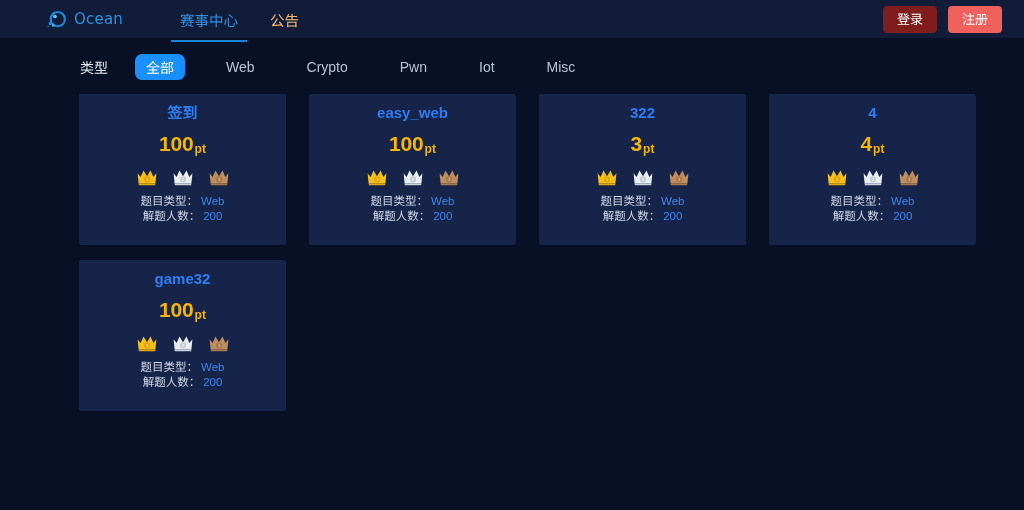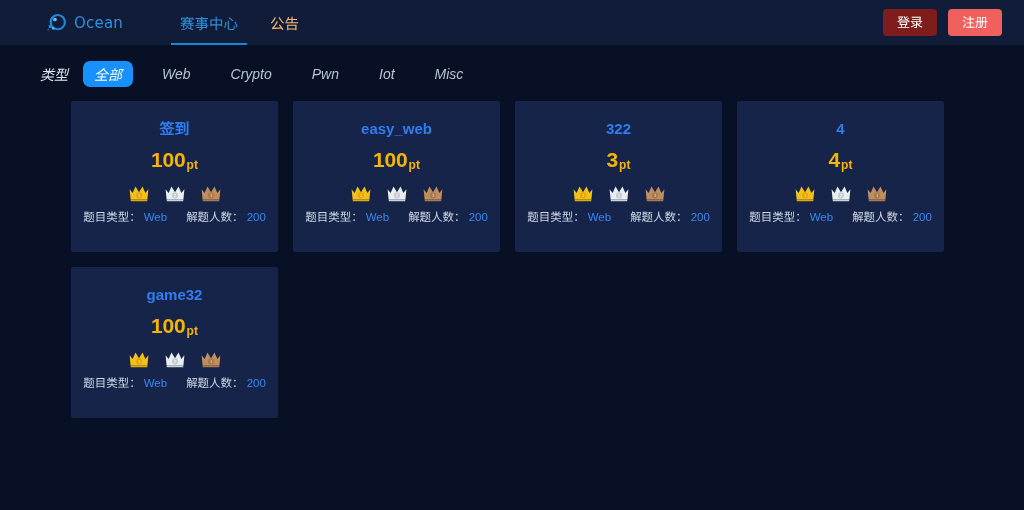--- a/index.html
+++ b/index.html
@@ -14,21 +14,21 @@
   body {
     background: #071024;
     font-family: "Liberation Sans", "DejaVu Sans", sans-serif;
     color: #c9d4e6;
     -webkit-font-smoothing: antialiased;
   }
 
   
   .header {
     position: relative;
-    height: 45px;
+    height: 38px;
     background: #101c38;
     display: flex;
     align-items: center;
     padding: 0 22px 0 0;
   }
 
   .brand {
     display: flex;
     align-items: center;
     gap: 6px;
@@ -101,23 +101,22 @@
     font-family: "Liberation Sans", "DejaVu Sans", sans-serif;
   }
 
   .btn-login  { background: #7f1d1d; }
   .btn-signup { background: #f0605c; }
 
   
   .filter-bar {
     display: flex;
     align-items: center;
-    padding: 16px 0 14px 40px;
-    gap: 4px;
-    font-style: italic;
+    padding: 16px 0 14px 80px;
+    gap: 16px;
   }
 
   .filter-label {
     font-size: 14px;
     color: #e4e9f2;
     margin-right: 11px;
   }
 
   .filter-chip {
     font-size: 14px;
@@ -145,21 +144,22 @@
 
   .card {
     width: 207px;
     height: 151px;
     background: #16244a;
     border-radius: 2px;
     display: flex;
     flex-direction: column;
     align-items: center;
     cursor: pointer;
-    padding-top: 17px;
+    padding-top: 8px;
+    margin-left: 8px;
   }
 
   .card-title {
     font-size: 15px;
     font-weight: bold;
     color: #2f7df0;
     line-height: 22px;
     height: 22px;
     white-space: nowrap;
     overflow: hidden;
@@ -191,22 +191,22 @@
     display: flex;
     gap: 14px;
     align-items: center;
   }
 
   .crown-icon { display: block; }
 
   .card-meta {
     margin-top: 9px;
     display: flex;
-    flex-direction: row;
-    gap: 19px;
+    flex-direction: column;
+    gap: 2px;
     align-items: center;
   }
 
   .meta-row {
     font-size: 11.5px;
     white-space: nowrap;
     line-height: 13px;
   }
 
   .meta-key {

